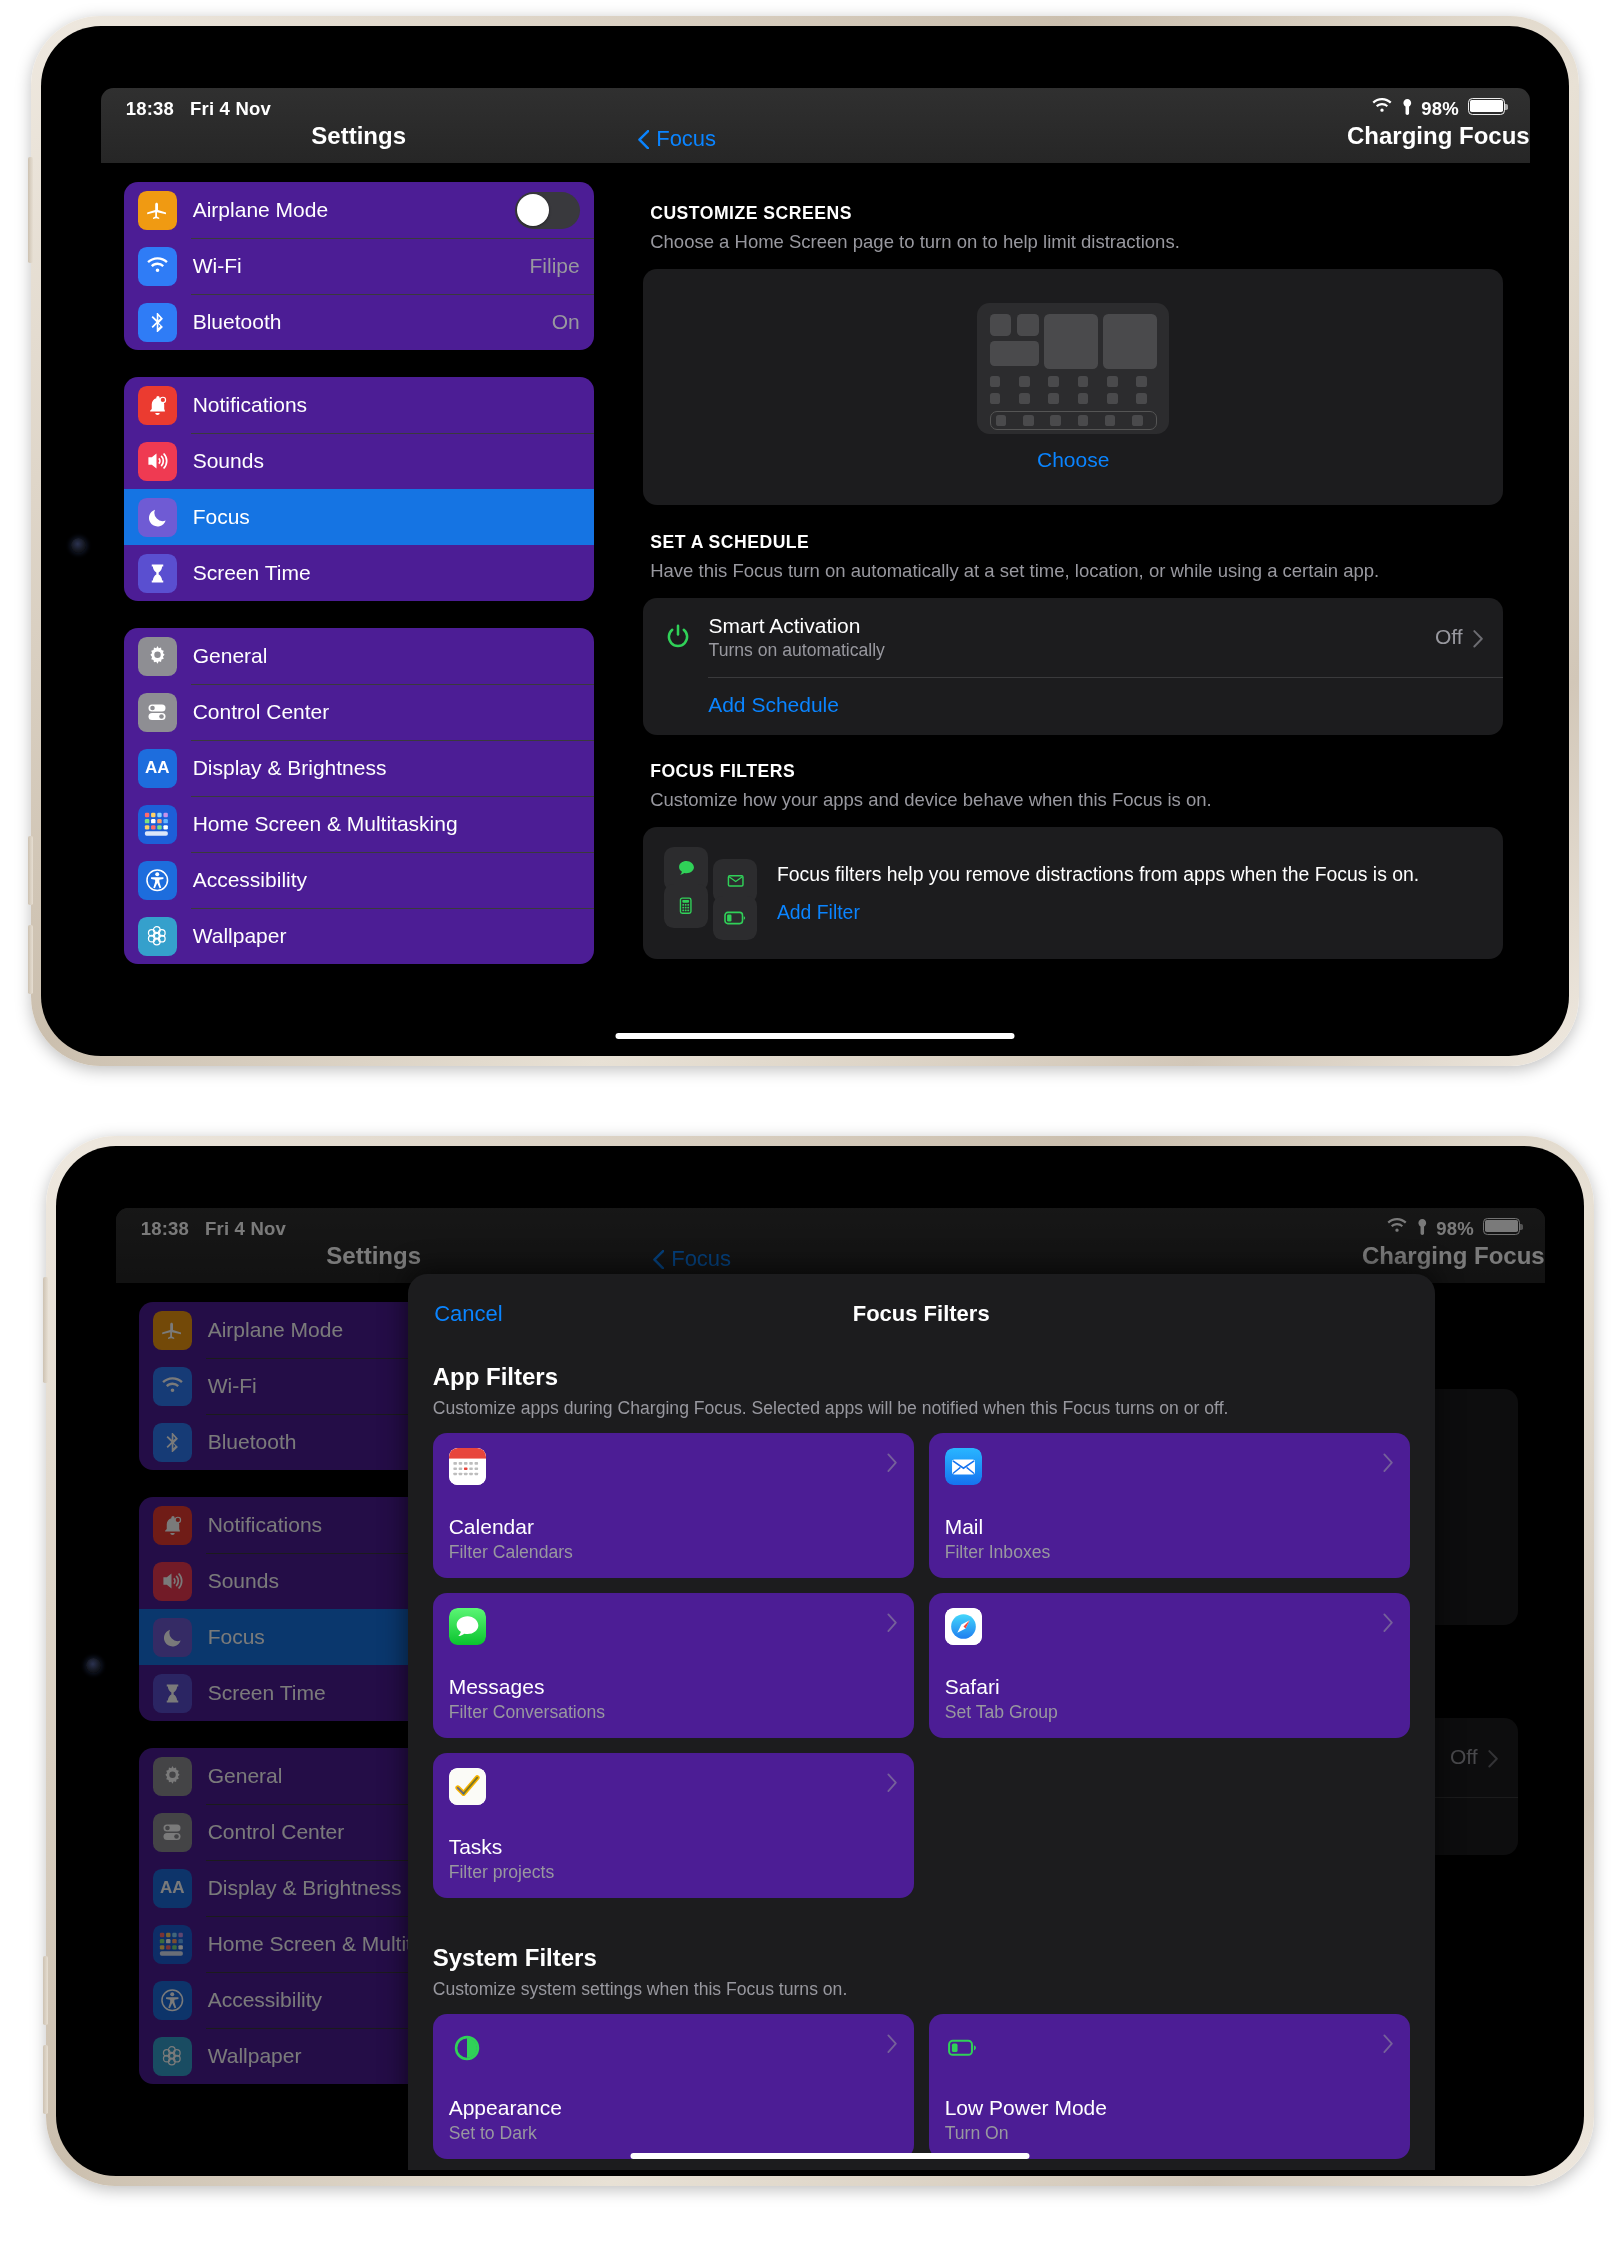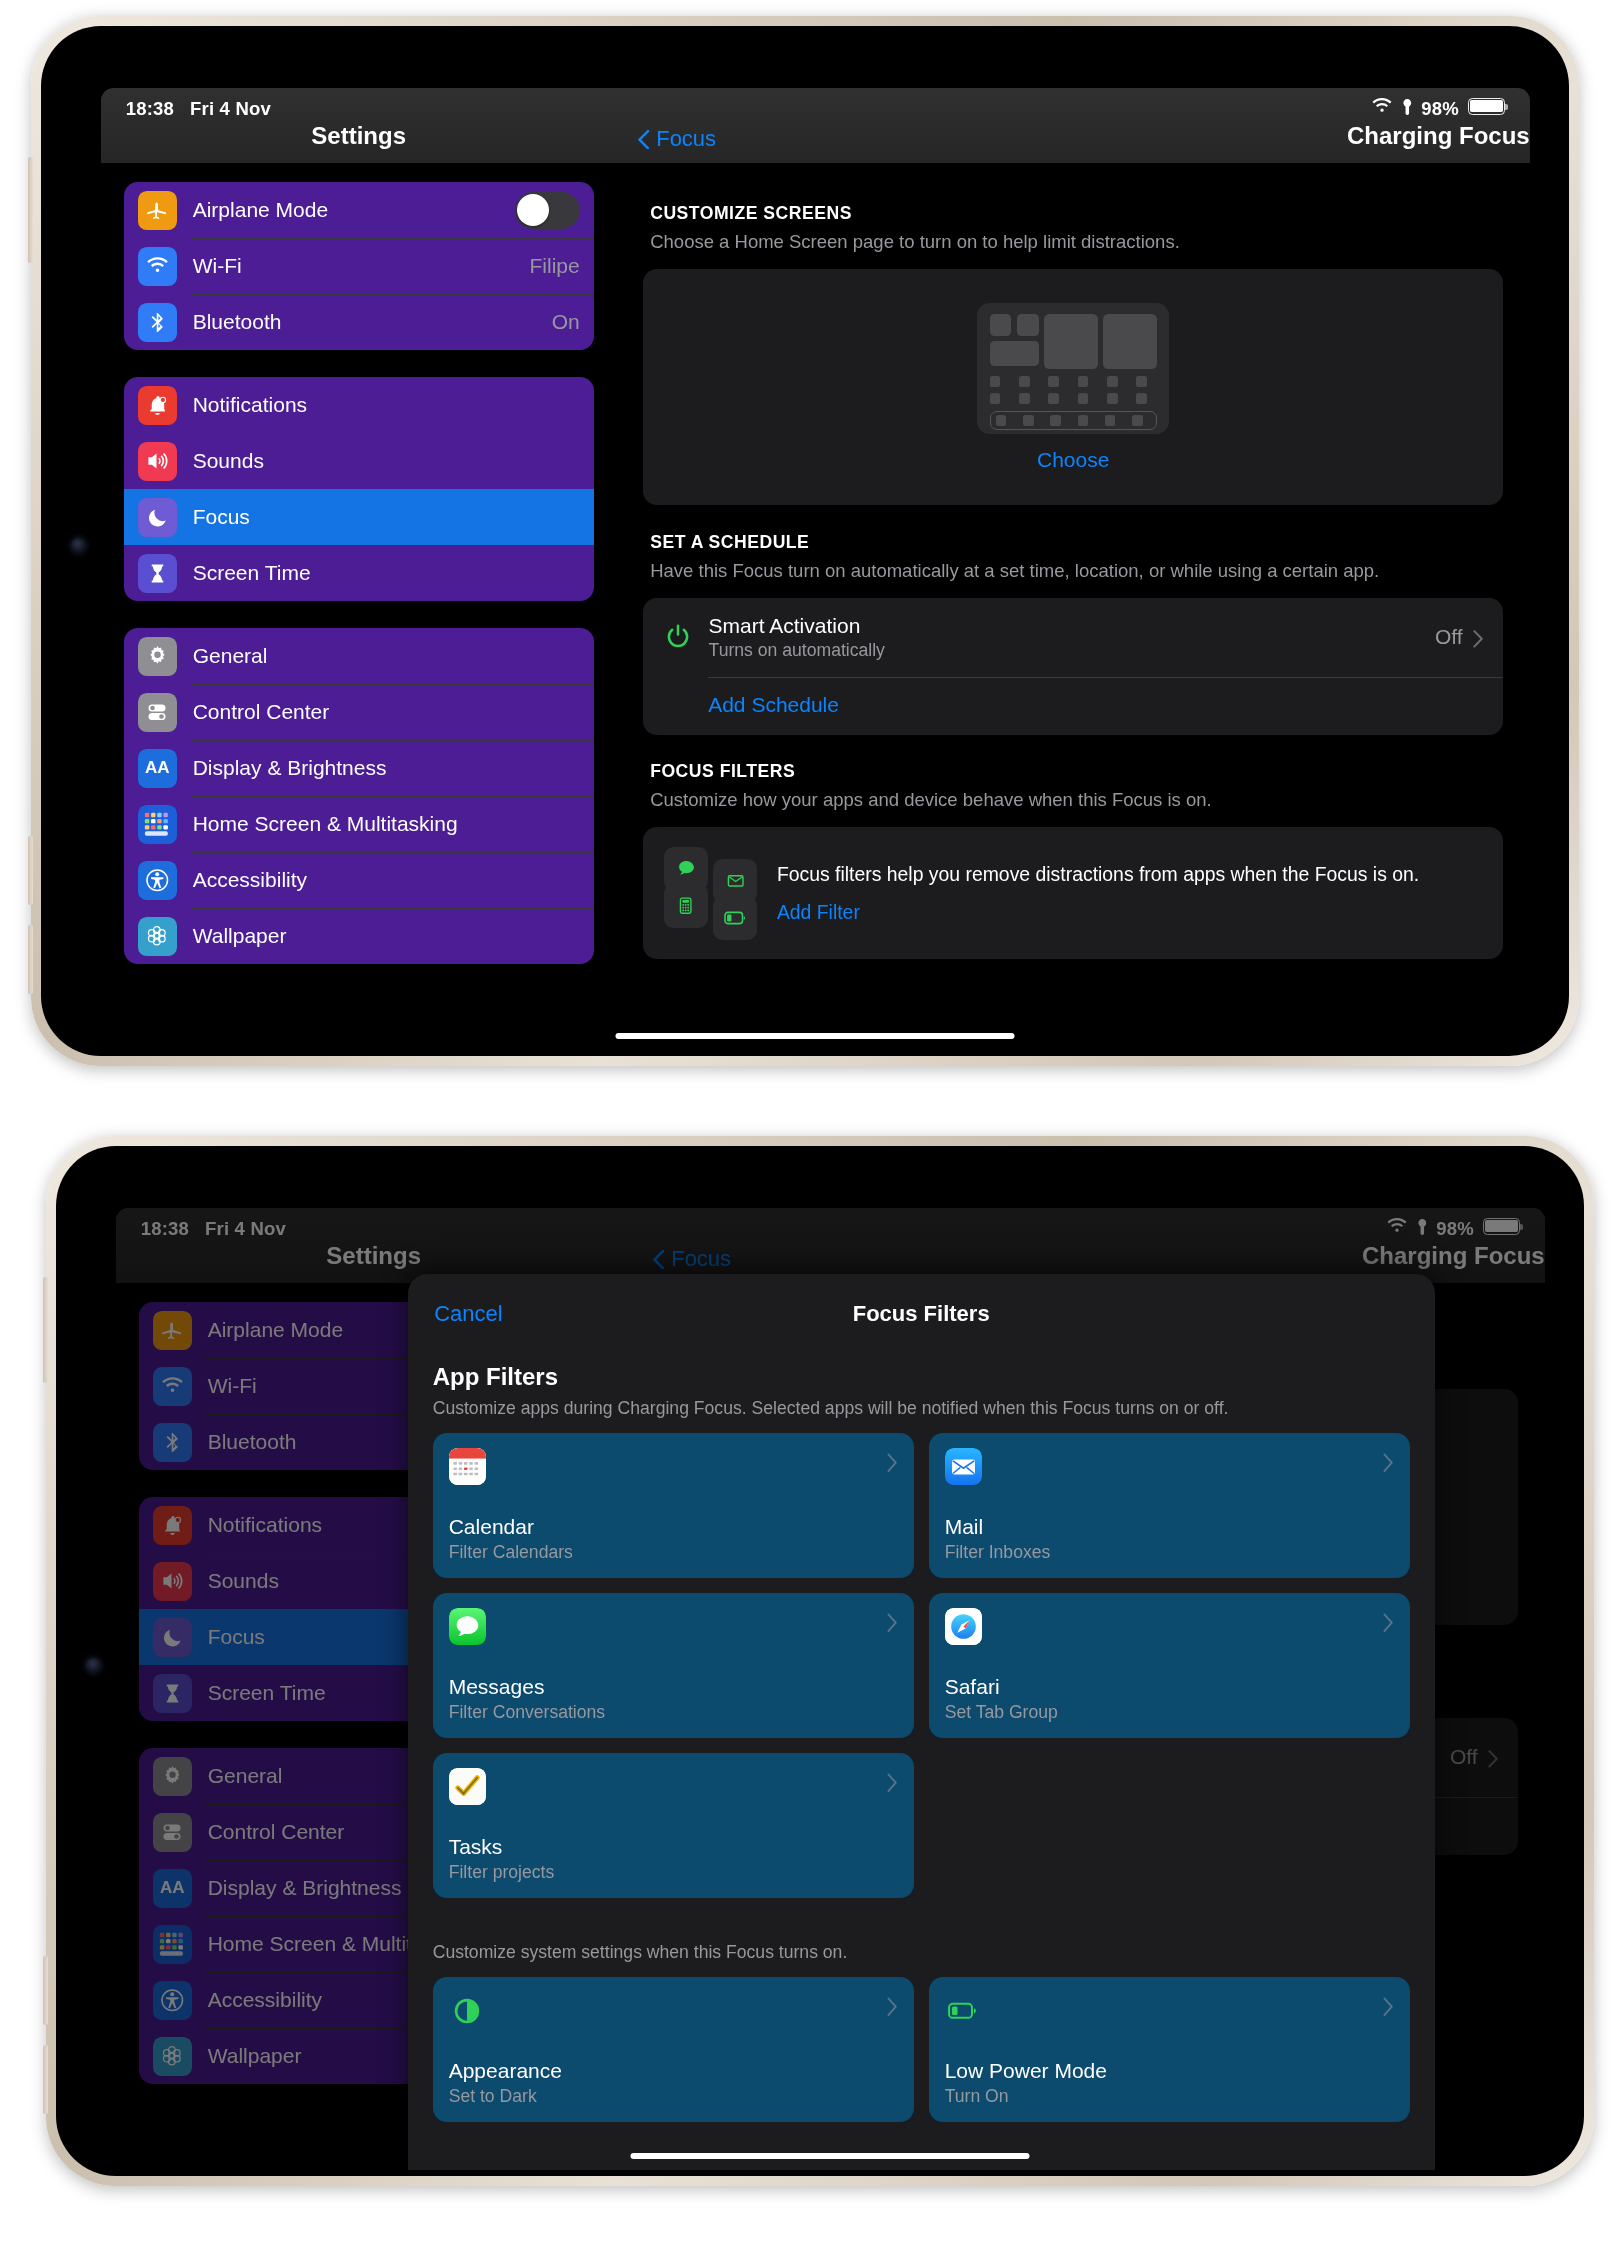--- a/index.html
+++ b/index.html
@@ -178,21 +178,21 @@
     box-shadow: 0 -3.5px 26.5px rgba(0,0,0,.6);
   }
   .sheet-nav { height: 81px; position: relative; display:flex; align-items:center; }
   .sheet-cancel { position:absolute; left: 26.5px; color: #0a84ff; font-size: 22px; }
   .sheet-title { width: 100%; text-align:center; color:#fff; font-size: 22px; font-weight: bold; }
   .sheet-body { padding: 0 25px; }
   .sheet-sect-title { color:#fff; font-size: 24px; font-weight: bold; margin-top: 8.8px; }
   .sheet-sect-sub { color:#98989f; font-size: 17.6px; margin: 7px 0 14px 0; }
   .cards-grid { display: grid; grid-template-columns: 1fr 1fr; gap: 15px; }
   .fcard {
-    background: #0c4a6e; border-radius: 14px; height: 145px;
+    background: #4c1d95; border-radius: 14px; height: 145px;
     padding: 15px 16px; position: relative; display: flex; flex-direction: column;
   }
   .fcard-icon { width: 37px; height: 37px; border-radius: 8.8px; overflow:hidden; flex:none; }
   .fcard-chev { position: absolute; right: 16px; top: 20px; width: 10.6px; height: 19.4px; opacity:.55; }
   .fcard-spacer { flex: 1; }
   .fcard-title { color:#fff; font-size: 21px; }
   .fcard-sub { color:#98989f; font-size: 17.6px; margin-top: 3.5px; }
   .sys-gap { height: 37px; }
 </style>
 </head>
@@ -902,20 +902,21 @@
                       <path d="M1.5 1.5L10 11l-8.5 9.5" fill="none" stroke="#98989f" stroke-width="2" stroke-linecap="round" stroke-linejoin="round"></path>
                     </svg>
                 </span>
                 <div class="fcard-spacer"></div>
                 <div class="fcard-title">Tasks</div>
                 <div class="fcard-sub">Filter projects</div>
               </div>
             </div>
 
             <div class="sys-gap"></div>
+            <div class="sheet-sect-title">System Filters</div>
             <div class="sheet-sect-sub">Customize system settings when this Focus turns on.</div>
 
             <div class="cards-grid">
               <div class="fcard">
                 <span class="fcard-icon" style="display:flex;align-items:center;justify-content:center;">
                   <svg viewBox="0 0 32 32" width="28" height="28">
                       <circle cx="16" cy="16" r="12.5" fill="none" stroke="#30d158" stroke-width="3"></circle>
                       <path d="M16 4.5a11.5 11.5 0 010 23z" fill="#30d158"></path>
                     </svg>
                 </span>

